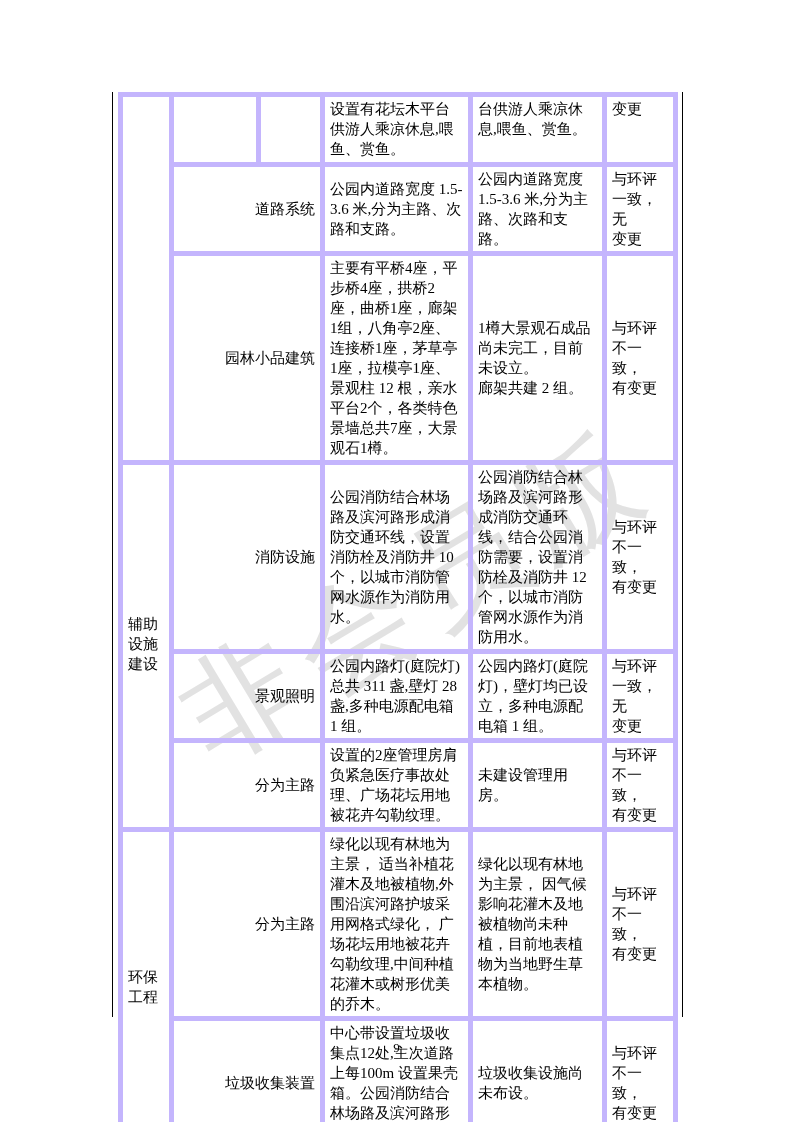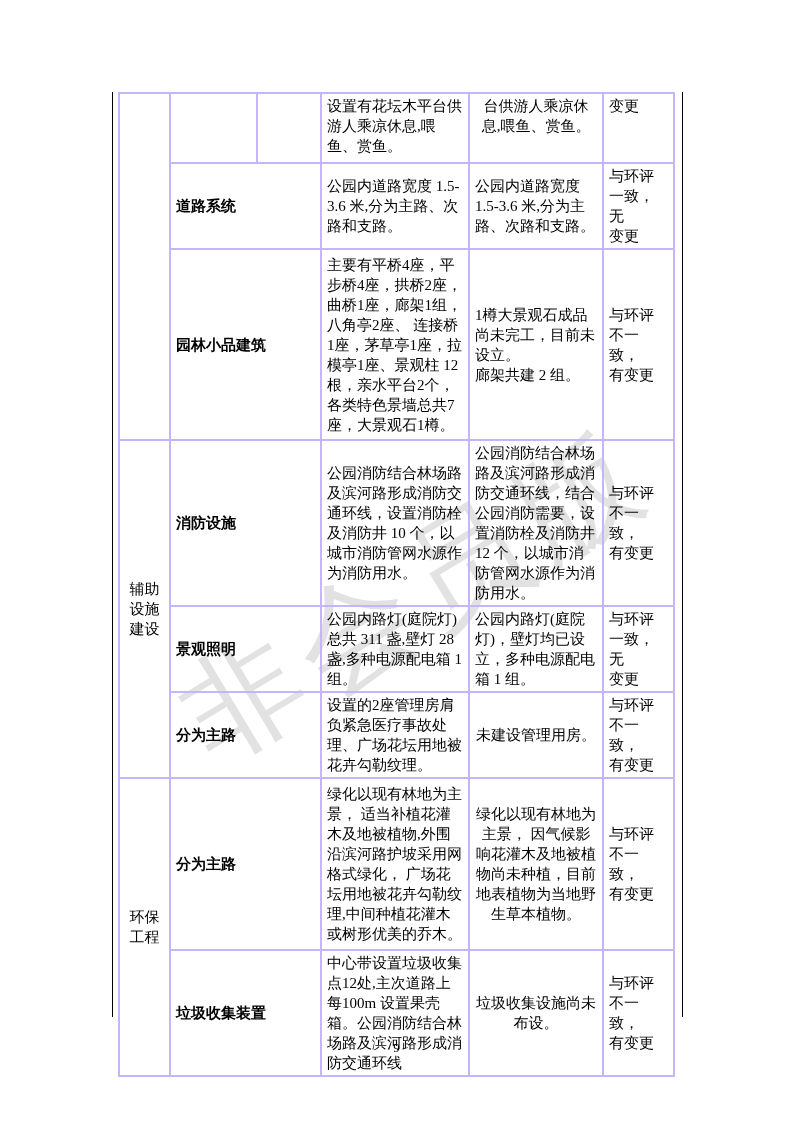--- a/index.html
+++ b/index.html
@@ -42,30 +42,30 @@
     z-index: 1;
   }
   table.doc {
     border-collapse: collapse;
     table-layout: fixed;
     width: 555px;
     font-size: 15px;
     line-height: 20px;
   }
   table.doc td {
-    border: 2px solid #c4b5fd;
+    border: 5px solid #c4b5fd;
     padding: 2px 5px;
     vertical-align: middle;
     white-space: pre-line;
     overflow: hidden;
   }
-  td.label { text-align: left; padding: 2px 2px; font-weight: bold; }
-  td.cat   { text-align: center; padding: 2px 4px; }
+  td.label { text-align: right; padding: 2px 2px; }
+  td.cat   { text-align: left; padding: 2px 4px; font-family: Liberation Mono, monospace; }
   td.txt   { text-align: left; }
-  td.ctr   { text-align: center; }
+  td.ctr   { text-align: left; }
   td.concl { text-align: left; }
   tr.r1 td { vertical-align: top; }
 
   
   .page-number {
     position: absolute;
     left: 0; top: 1040px;
     width: 793px;
     text-align: center;
     font-size: 13px;

